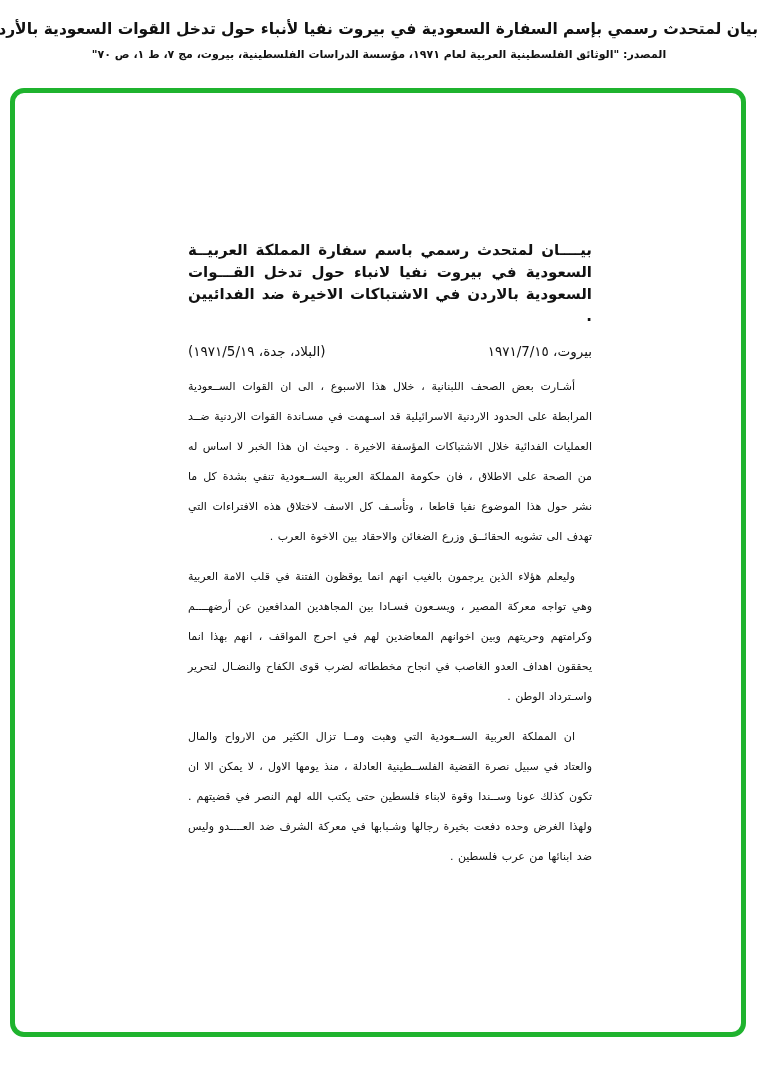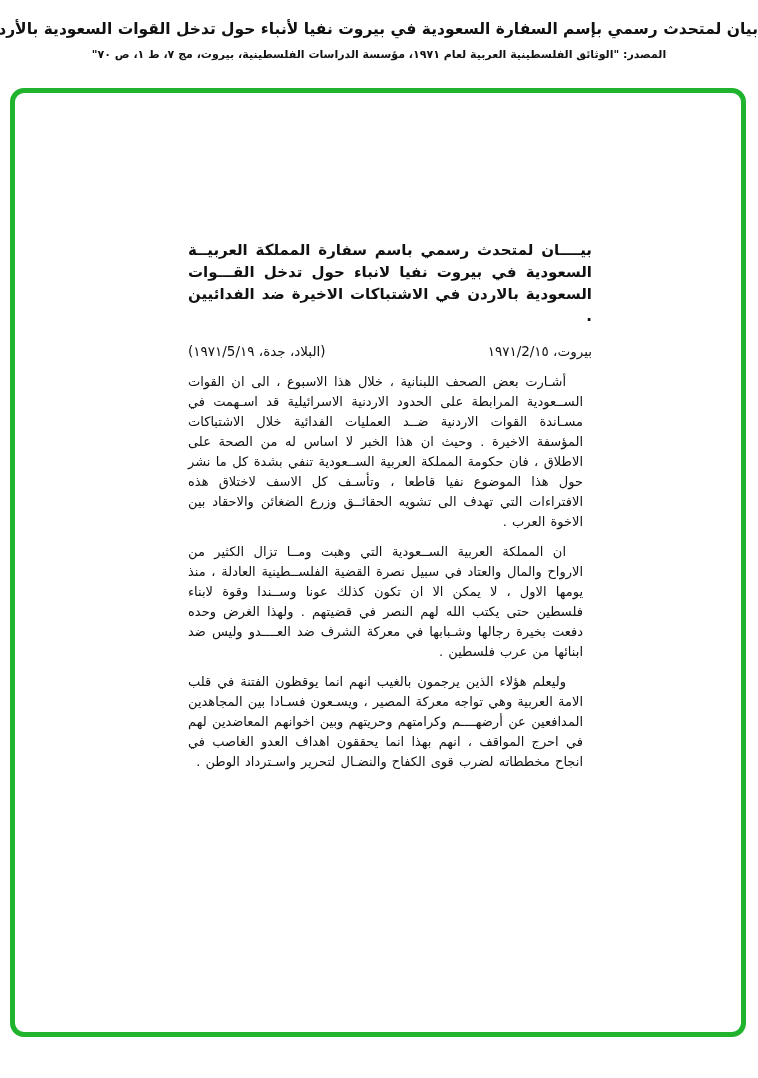--- a/index.html
+++ b/index.html
@@ -61,23 +61,23 @@
     text-align: justify;
   }
   .dateline {
     margin-top: 16px;
     display: flex;
     justify-content: space-between;
     font-size: 13.5px;
     direction: rtl;
   }
   .doc p {
-    margin: 10px 9px 0 0;
-    font-size: 13px;
-    line-height: 20px;
+    margin: 10px 0 0 0;
+    font-size: 11px;
+    line-height: 30px;
     text-indent: 17px;
     text-align: justify;
     word-spacing: 1px;
   }
   .doc p.first {
     margin-top: 13px;
   }
 </style>
 </head>
 <body style="color: rgb(17, 17, 17);">
@@ -86,24 +86,24 @@
   <div class="top-title">بيان لمتحدث رسمي بإسم السفارة السعودية في بيروت نفيا لأنباء حول تدخل القوات السعودية بالأردن ضد الفدائيين</div>
   <div class="top-source">المصدر: "الوثائق الفلسطينية العربية لعام ١٩٧١، مؤسسة الدراسات الفلسطينية، بيروت، مج ٧، ط ١، ص ٧٠"</div>
 </div>
 
 <div class="frame" style="border-color: rgb(31, 179, 46);">
   <div class="doc">
 
     <div class="doc-heading">بيــــان لمتحدث رسمي باسم سفارة المملكة العربيــة السعودية في بيروت نفيا لانباء حول تدخل القـــوات السعودية بالاردن في الاشتباكات الاخيرة ضد الفدائيين .</div>
 
     <div class="dateline">
-      <span>بيروت، ١٩٧١/2/١٥</span>
+      <span>بيروت، ١٩٧١/7/١٥</span>
       <span>(البلاد، جدة، ١٩٧١/5/١٩)</span>
     </div>
 
     <p class="first">أشـارت بعض الصحف اللبنانية ، خلال هذا الاسبوع ، الى ان القوات الســعودية المرابطة على الحدود الاردنية الاسرائيلية قد اسـهمت في مسـاندة القوات الاردنية ضــد العمليات الفدائية خلال الاشتباكات المؤسفة الاخيرة . وحيث ان هذا الخبر لا اساس له من الصحة على الاطلاق ، فان حكومة المملكة العربية الســعودية تنفي بشدة كل ما نشر حول هذا الموضوع نفيا قاطعا ، وتأسـف كل الاسف لاختلاق هذه الافتراءات التي تهدف الى تشويه الحقائــق وزرع الضغائن والاحقاد بين الاخوة العرب .</p>
 
+    <p>وليعلم هؤلاء الذين يرجمون بالغيب انهم انما يوقظون الفتنة في قلب الامة العربية وهي تواجه معركة المصير ، ويسـعون فسـادا بين المجاهدين المدافعين عن أرضهــــم وكرامتهم وحريتهم وبين اخوانهم المعاضدين لهم في احرج المواقف ، انهم بهذا انما يحققون اهداف العدو الغاصب في انجاح مخططاته لضرب قوى الكفاح والنضـال لتحرير واسـترداد الوطن .</p>
+
     <p>ان المملكة العربية الســعودية التي وهبت ومــا تزال الكثير من الارواح والمال والعتاد في سبيل نصرة القضية الفلســطينية العادلة ، منذ يومها الاول ، لا يمكن الا ان تكون كذلك عونا وســندا وقوة لابناء فلسطين حتى يكتب الله لهم النصر في قضيتهم . ولهذا الغرض وحده دفعت بخيرة رجالها وشـبابها في معركة الشرف ضد العــــدو وليس ضد ابنائها من عرب فلسطين .</p>
-
-    <p>وليعلم هؤلاء الذين يرجمون بالغيب انهم انما يوقظون الفتنة في قلب الامة العربية وهي تواجه معركة المصير ، ويسـعون فسـادا بين المجاهدين المدافعين عن أرضهــــم وكرامتهم وحريتهم وبين اخوانهم المعاضدين لهم في احرج المواقف ، انهم بهذا انما يحققون اهداف العدو الغاصب في انجاح مخططاته لضرب قوى الكفاح والنضـال لتحرير واسـترداد الوطن .</p>
 
   </div>
 </div>
 
 </body></html>

